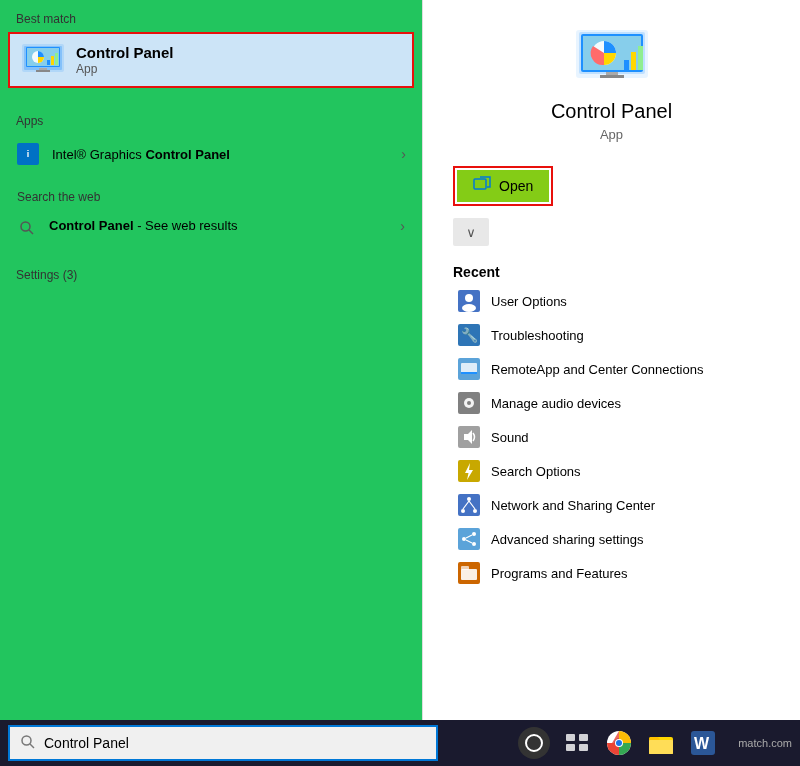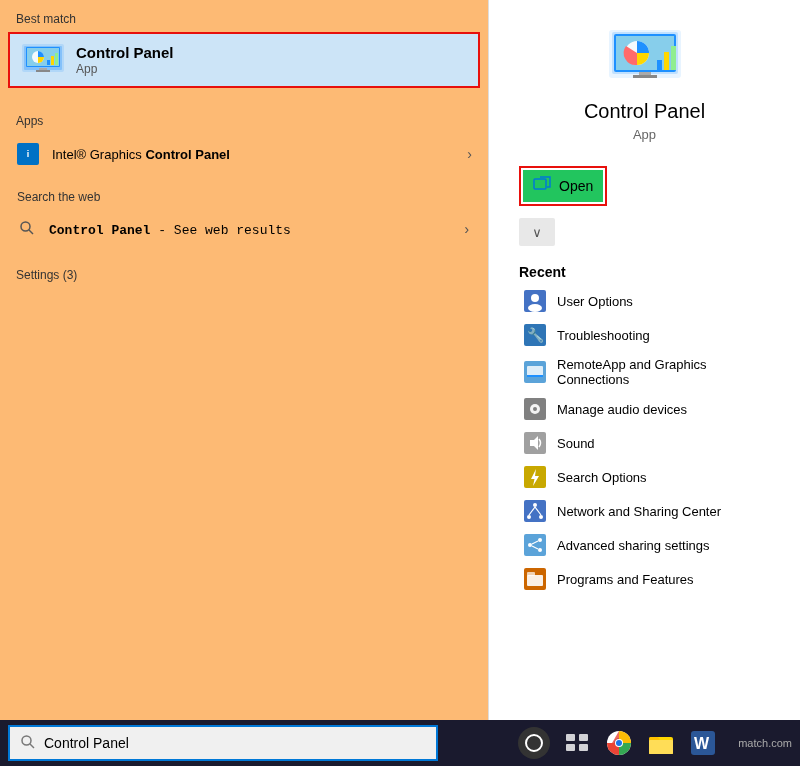--- a/index.html
+++ b/index.html
@@ -16,22 +16,22 @@
     .start-menu {
       display: flex;
       width: 800px;
       height: 720px;
       position: relative;
       background: #f0f0f0;
     }
 
     
     .left-panel {
-      width: 488px;
-      background: #fdba74;
+      width: 422px;
+      background: #22c55e;
       display: flex;
       flex-direction: column;
       padding: 0;
     }
 
     
     .section-label {
       font-size: 12px;
       color: #333;
       padding: 12px 16px 6px 16px;
@@ -107,24 +107,23 @@
       color: #555;
     }
 
     
     .search-web-section {
       padding: 4px 1px;
     }
 
     .search-web-item {
       display: flex;
-      align-items: flex-end;
+      align-items: flex-start;
       padding: 8px 16px;
       cursor: pointer;
-      font-family: Liberation Mono, monospace;
     }
 
     .search-icon-circle {
       width: 20px;
       height: 20px;
       margin-right: 12px;
       display: flex;
       align-items: center;
       justify-content: center;
       color: #555;
@@ -178,22 +177,22 @@
       border: 2.5px solid #e8100c;
       padding: 2px;
       margin-bottom: 12px;
       align-self: flex-start;
       margin-left: 10px;
     }
 
     .open-button {
       display: flex;
       align-items: center;
-      padding: 6px 10px;
-      background: #22c55e;
+      padding: 6px 16px;
+      background: #84cc16;
       cursor: pointer;
       font-size: 14px;
       color: #000;
       border: none;
       outline: none;
     }
 
     .open-icon {
       margin-right: 8px;
       font-size: 16px;
@@ -466,21 +465,21 @@
       </div>
 
       <div class="recent-item">
         <div class="recent-item-icon">
           <svg width="22" height="22" viewBox="0 0 22 22">
             <rect width="22" height="22" rx="2" fill="#5ba3d9"></rect>
             <rect x="3" y="5" width="16" height="11" rx="1" fill="white" opacity="0.8"></rect>
             <rect x="3" y="14" width="16" height="2" fill="#1e90ff"></rect>
           </svg>
         </div>
-        <span class="recent-item-text">RemoteApp and Graphics Connections</span>
+        <span class="recent-item-text">RemoteApp and Center Connections</span>
       </div>
 
       <div class="recent-item">
         <div class="recent-item-icon">
           <svg width="22" height="22" viewBox="0 0 22 22">
             <rect width="22" height="22" rx="2" fill="#808080"></rect>
             <circle cx="11" cy="11" r="5" fill="white" opacity="0.9"></circle>
             <circle cx="11" cy="11" r="2" fill="#808080"></circle>
           </svg>
         </div>

